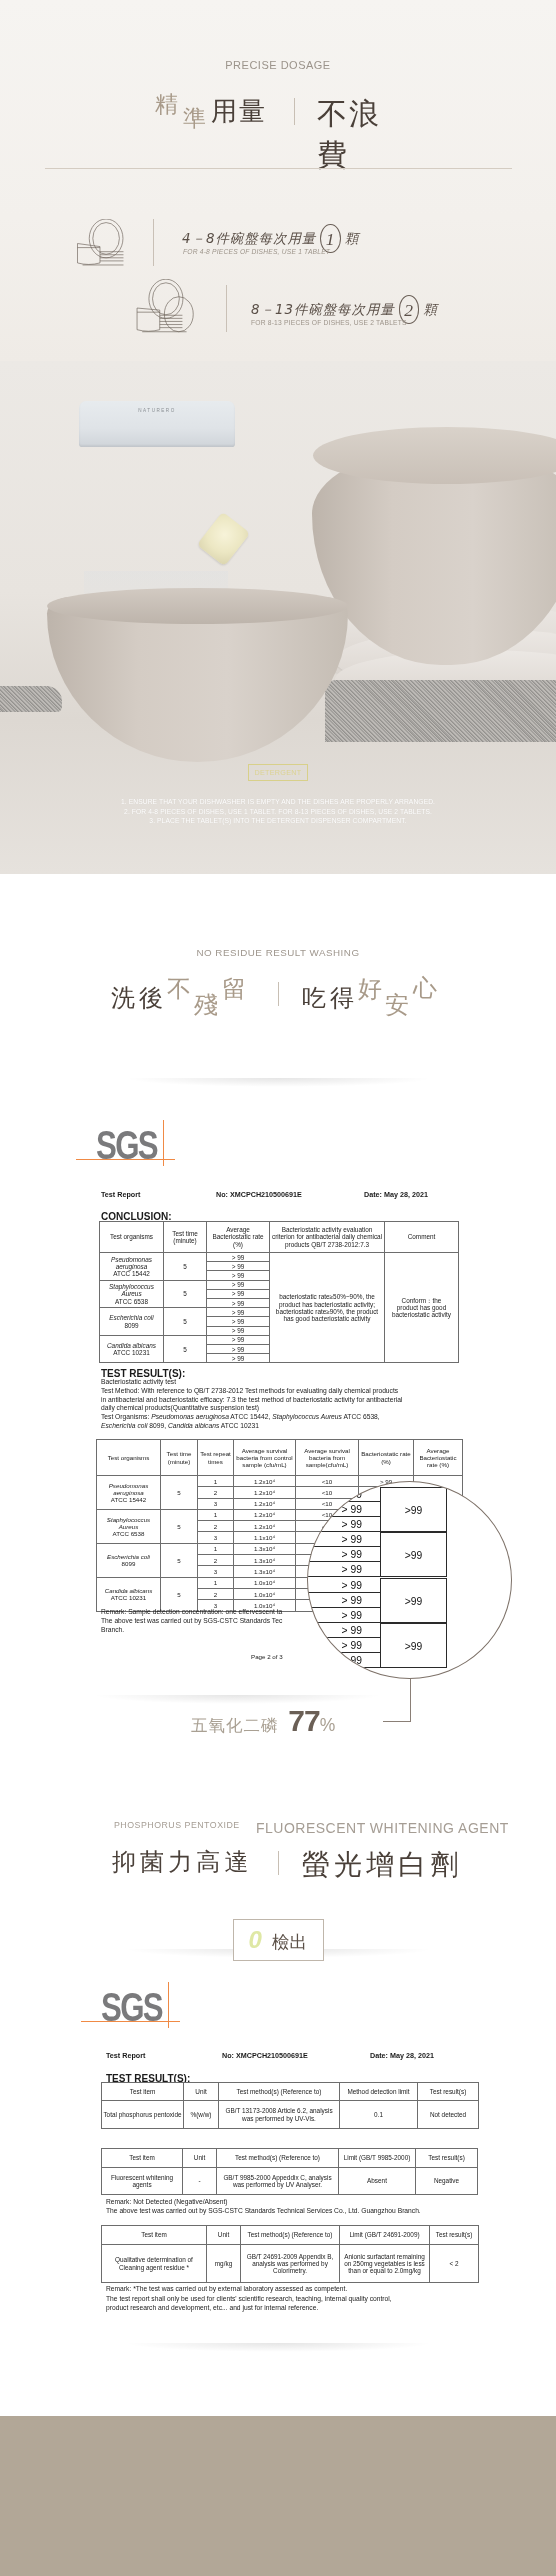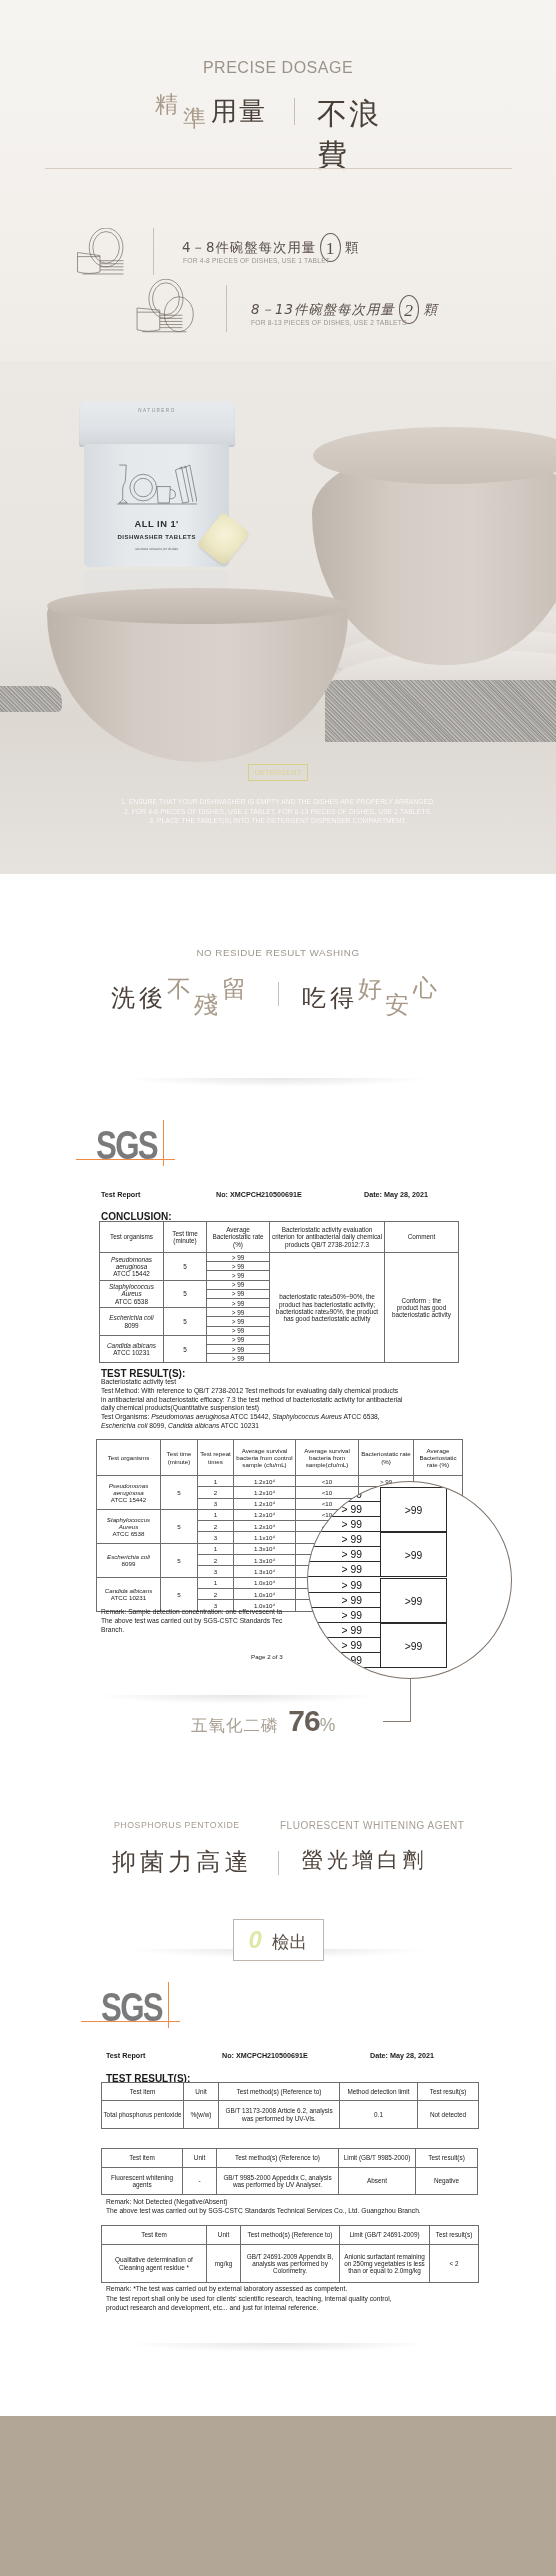--- a/index.html
+++ b/index.html
@@ -84,33 +84,33 @@
   .zero-num { position: absolute; left: 14.4px; top: 6.2px; font-family: "Liberation Sans", sans-serif; font-style: italic; font-weight: bold; font-size: 24px; color: #dfe8a5; }
   .zero-txt { position: absolute; left: 38px; top: 10.3px; font-family: "DejaVu Sans", sans-serif; font-size: 17.5px; color: #5c5148; font-weight: 300; }
 
   
   #footer { position: absolute; left: 0; top: 2416px; width: 556px; height: 441px; background: #b2a797; }
 </style>
 </head>
 <body>
 
 <section id="sec-dosage">
-  <div class="abs center eyebrow" style="top:59px;font-size:16px;">PRECISE DOSAGE</div>
+  <div class="abs center eyebrow" style="top:59px;font-size:11px;">PRECISE DOSAGE</div>
 
   <div class="abs" style="left:155px;top:89px;height:46px;width:258px;">
     <span class="abs title-cn title-accent" style="left:0;top:0;font-size:23px;">精</span>
     <span class="abs title-cn title-accent" style="left:28px;top:14px;font-size:23px;">準</span>
     <span class="abs title-cn" style="left:56px;top:4.6px;font-size:26px;letter-spacing:2.1px;">用量</span>
     <span class="abs vbar" style="left:139px;top:9.3px;height:27px;"></span>
     <span class="abs title-cn" style="left:162px;top:4.6px;font-size:30px;letter-spacing:2.1px;">不浪費</span>
   </div>
 
   <div class="hline" style="left:45px;top:168px;width:467px;"></div>
 
-  <div class="dose-row" style="left:75px;top:228px;width:335px;height:49px;">
+  <div class="dose-row" style="left:75px;top:219px;width:335px;height:49px;font-style:italic;">
     <svg class="abs" style="left:0;top:0;" width="52" height="47" viewBox="0 0 100 92">
       <g fill="none" stroke="#6e645c" stroke-width="1.3">
         <ellipse cx="60" cy="38" rx="33" ry="38"></ellipse>
         <ellipse cx="60" cy="38" rx="26" ry="31"></ellipse>
         <path d="M4 48 L48 54 L48 86 Q26 92 4 86 Z"></path>
         <path d="M4 56 L48 56"></path>
         <line x1="48" y1="64" x2="94" y2="64"></line>
           <line x1="48" y1="70" x2="94" y2="70"></line>
         <line x1="48" y1="76" x2="94" y2="76"></line>
           <line x1="48" y1="82" x2="94" y2="82"></line>
@@ -156,38 +156,20 @@
   <div class="cloth" style="left:325px;top:319px;width:232px;height:62px;border-radius:10.3px 0 0 0;"></div>
   <div class="cloth" style="left:0;top:325px;width:62px;height:26px;border-radius:0 15.5px 5.2px 0;"></div>
   <div class="bowl" style="left:312px;top:88px;width:268px;height:216px;border-radius:45% 45% 48% 48% / 30% 30% 70% 70%;"></div>
   <div class="bowl" style="left:313px;top:66px;width:268px;height:57px;border-radius:50%;background:linear-gradient(180deg,#d9d2ca,#c9c0b7);"></div>
 
   <div class="reflection"></div>
   <div class="tin">
     <div class="tin-lid">
       <div class="tin-brand">NATURERO</div>
     </div>
-    <div class="tin-body">
-      <svg class="tin-art" viewBox="0 0 160 82">
-        <g fill="none" stroke="#3a3b3d" stroke-width="1">
-          <path d="M8 4 L22 4 L20 36 Q15 44 15 50 L15 72 L8 78 L24 78 L17 72"></path>
-          <circle cx="55" cy="48" r="26"></circle>
-            <circle cx="55" cy="48" r="18"></circle>
-          <path d="M82 46 L108 46 L106 78 L84 78 Z"></path>
-            <path d="M108 52 Q118 52 118 62 Q118 70 107 70"></path>
-          <path d="M118 14 L130 8 L144 76 L132 78 Z"></path>
-            <path d="M126 12 L138 6 L152 76"></path>
-            <path d="M134 10 L146 4 L160 76"></path>
-          <line x1="4" y1="80" x2="160" y2="80"></line>
-        </g>
-      </svg>
-      <div class="tin-t1">ALL IN 1'</div>
-      <div class="tin-t2">DISHWASHER TABLETS</div>
-      <div class="tin-t3">ultimate solution for dishes</div>
-    </div>
   </div>
   <div class="tablet"></div>
 
   <div class="bowl" style="left:47px;top:236px;width:301px;height:165px;border-radius:8% 8% 50% 50% / 10% 10% 90% 90%;"></div>
   <div class="bowl" style="left:47px;top:227px;width:301px;height:36px;border-radius:50%;background:linear-gradient(180deg,#d2cac2,#bdb4ab);"></div>
 
   <div class="directions-box">DETERGENT</div>
   <div class="directions-line" style="top:437px;">1. ENSURE THAT YOUR DISHWASHER IS EMPTY AND THE DISHES ARE PROPERLY ARRANGED.</div>
   <div class="directions-line" style="top:447px;">2. FOR 4-8 PIECES OF DISHES, USE 1 TABLET. FOR 8-13 PIECES OF DISHES, USE 2 TABLETS.</div>
   <div class="directions-line" style="top:456px;">3. PLACE THE TABLET(S) INTO THE DETERGENT DISPENSER COMPARTMENT.</div>
@@ -435,28 +417,28 @@
       <div class="mag-avg" style="left: 72px; top: 96px; width: 67px; height: 45px; line-height: 45px;">&gt;99</div>
       <div class="mag-avg" style="left: 72px; top: 141px; width: 67px; height: 45px; line-height: 45px;">&gt;99</div>
     </div>
 </div>
 <div class="fade-shadow" style="top:1695px;left:93px;width:289px;"></div>
 <div class="connector-v"></div>
 <div class="connector-h"></div>
 
 <div class="abs" style="left:191px;top:1704px;width:196px;height:36px;white-space:nowrap;">
   <span class="stat-label">五氧化二磷</span>
-  <span class="stat-num" style="margin-left:7.2px;">76</span><span class="stat-unit">%</span>
+  <span class="stat-num" style="margin-left:7.2px;">77</span><span class="stat-unit">%</span>
 </div>
 
 <div class="abs eyebrow" style="left:114px;top:1820px;font-size:8.8px;color:#a59d94;">PHOSPHORUS PENTOXIDE</div>
-<div class="abs eyebrow" style="left:280px;top:1820px;font-size:10px;color:#a59d94;">FLUORESCENT WHITENING AGENT</div>
+<div class="abs eyebrow" style="left:256px;top:1820px;font-size:14px;color:#a59d94;">FLUORESCENT WHITENING AGENT</div>
 <div class="abs title-cn" style="left:112px;top:1846px;font-size:24px;letter-spacing:4.1px;">抑菌力高達</div>
 <div class="abs vbar" style="left:278px;top:1851px;height:24px;"></div>
-<div class="abs title-cn" style="left:302px;top:1846px;font-size:21px;letter-spacing:4.1px;">螢光增白劑</div>
+<div class="abs title-cn" style="left:302px;top:1846px;font-size:28px;letter-spacing:4.1px;">螢光增白劑</div>
 <div class="fade-shadow" style="top:1949px;"></div>
 <div class="zero-box">
   <span class="zero-num">0</span>
   <span class="zero-txt">檢出</span>
 </div>
 
 <div class="sgs-logo" style="left:81px;top:1982px;">
   <div class="sgs-text">SGS</div>
   <div class="sgs-h"></div>
   <div class="sgs-v"></div>

